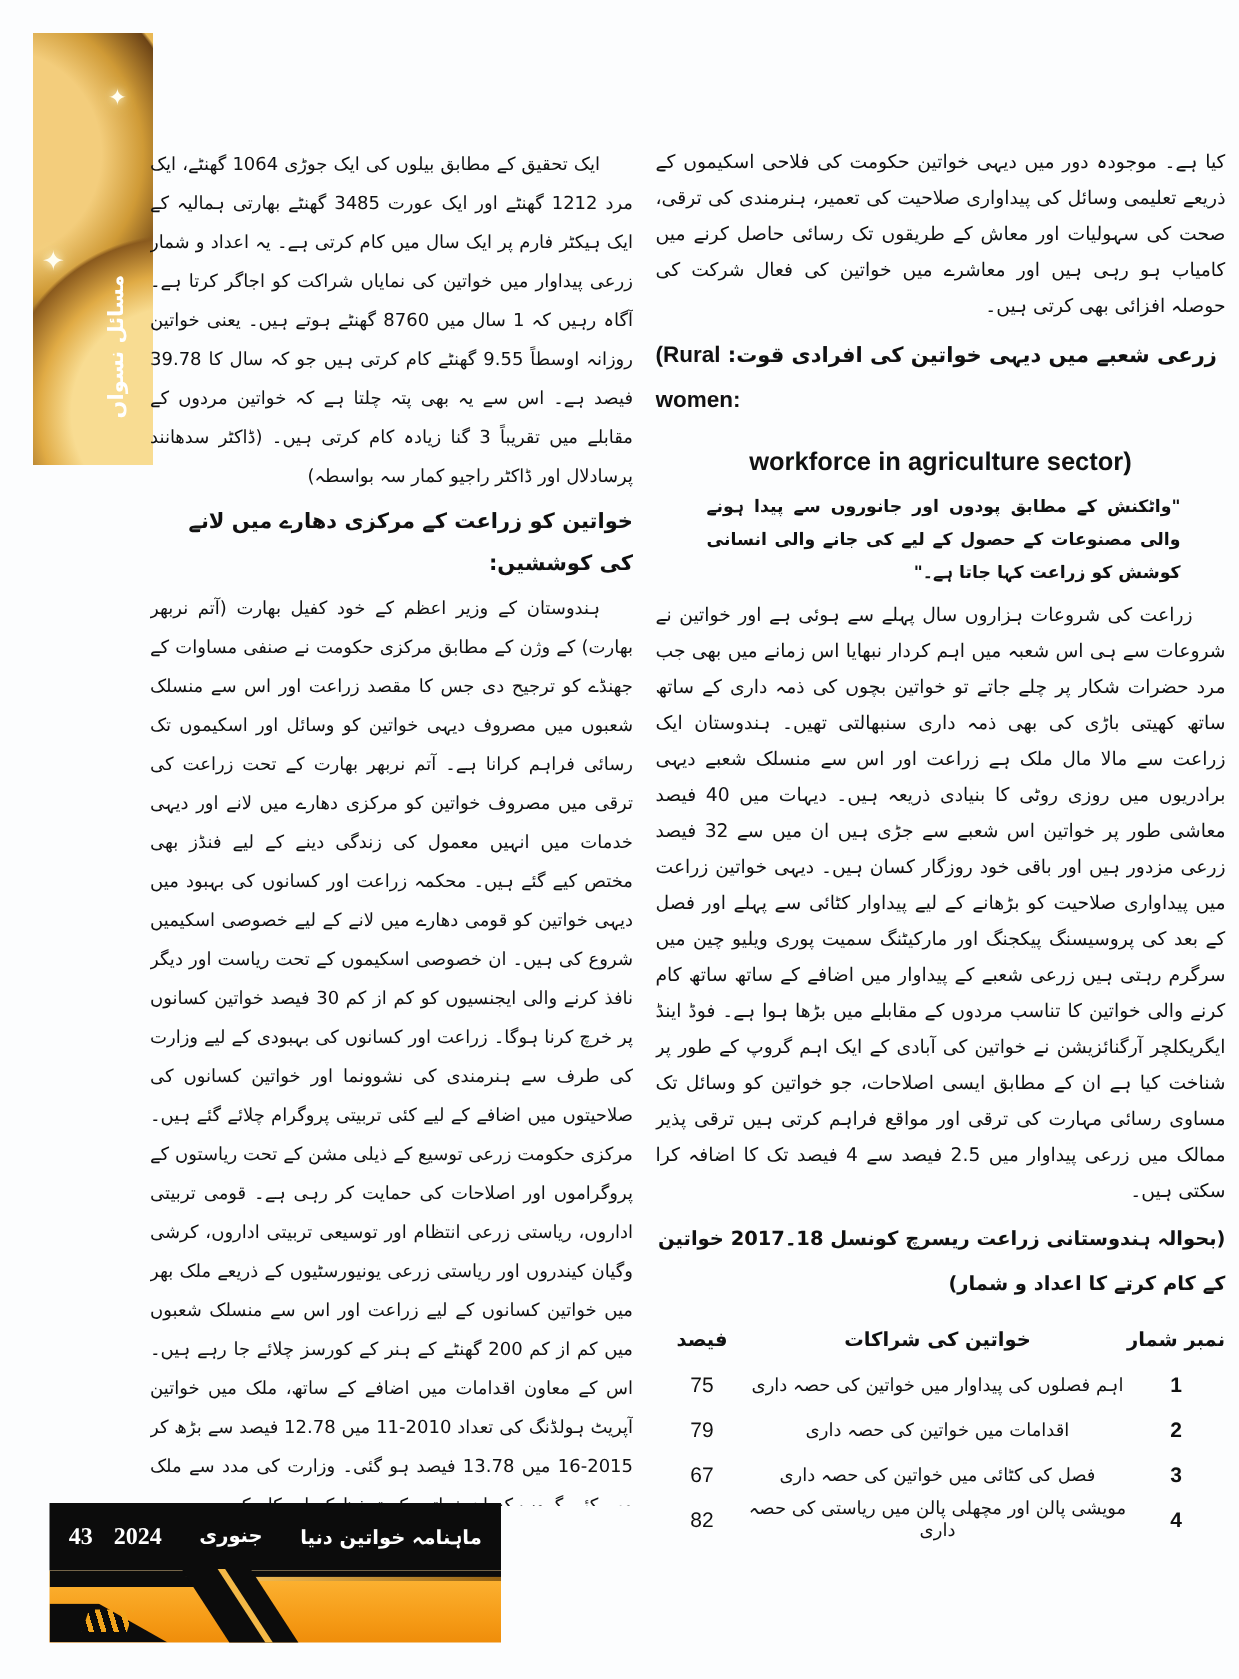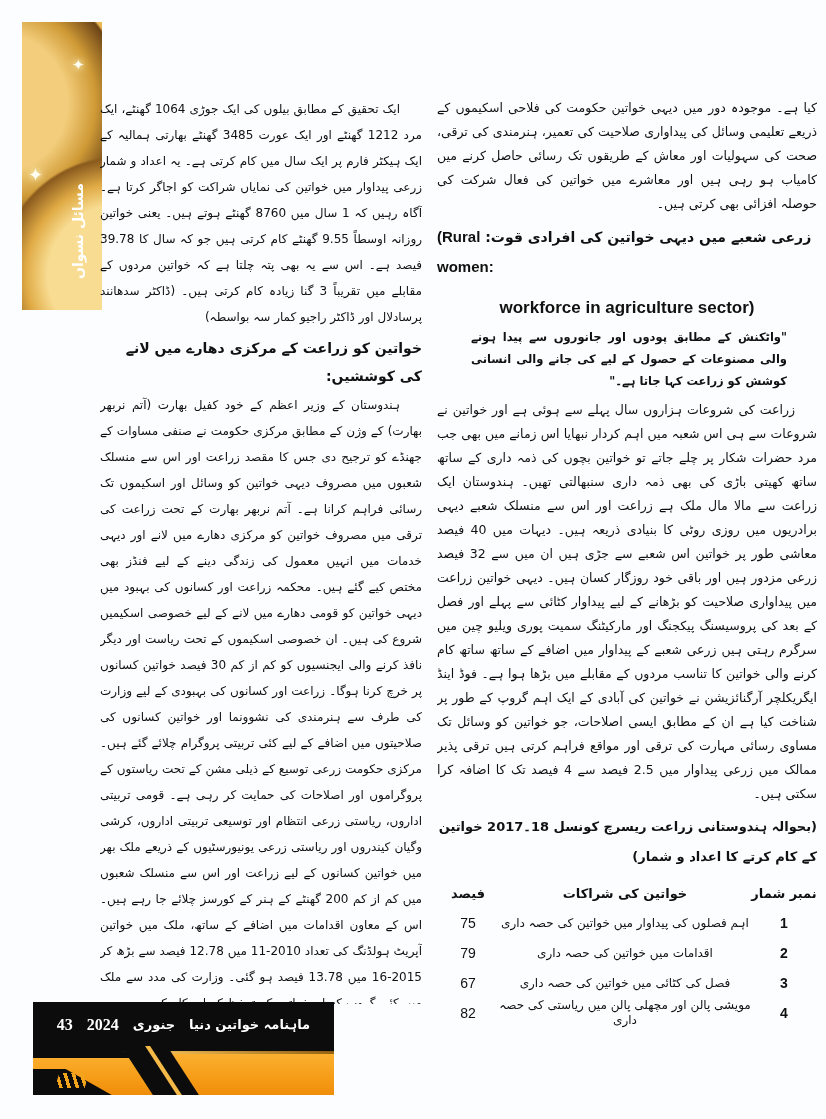--- a/index.html
+++ b/index.html
@@ -73,21 +73,21 @@
   .stats-head .c-no,.stats-head .c-label,.stats-head .c-pct{
     font-family:"DejaVu Sans",sans-serif;font-weight:bold;font-size:13px;}
 
   
   .footer{position:absolute;left:33px;top:1002px;width:301px;height:93px;}
   .f-bottom{position:absolute;left:0;right:0;bottom:0;height:48px;
     background:linear-gradient(180deg,#fdb637 0%,#f59a15 70%,#ef8d0a 100%);}
   .f-top{position:absolute;left:0;right:0;top:0;height:45px;background:#0c0c0c;
     display:flex;align-items:center;justify-content:center;direction:rtl;gap:14px;
     color:#ffffff;}
-  .f-top .u{font-size:13px;font-weight:bold;}
+  .f-top .u{font-size:13px;font-weight:bold;margin-left:11px;}
   .f-top .n{font-family:Liberation Serif, serif;font-weight:bold;font-size:16px;}
   .f-step{position:absolute;left:0;right:0;top:45px;height:11px;background:#0c0c0c;
     clip-path:polygon(0 0,100% 0,100% 40%,42% 40%,34% 100%,0 100%);}
   .f-goldline{position:absolute;left:0;right:0;top:49px;height:3px;
     background:linear-gradient(90deg,#b97a14,#f6c35e 40%,#8a5a10);opacity:.9;
     clip-path:polygon(0 0,100% 0,100% 100%,36% 100%,30% 0,0 0);}
   .f-slash{position:absolute;top:44px;left:104px;width:46px;height:49px;background:#0c0c0c;
     transform:skewX(33deg);}
   .f-slash-gold{position:absolute;top:44px;left:128px;width:5px;height:49px;background:#f4b947;
     transform:skewX(33deg);}

